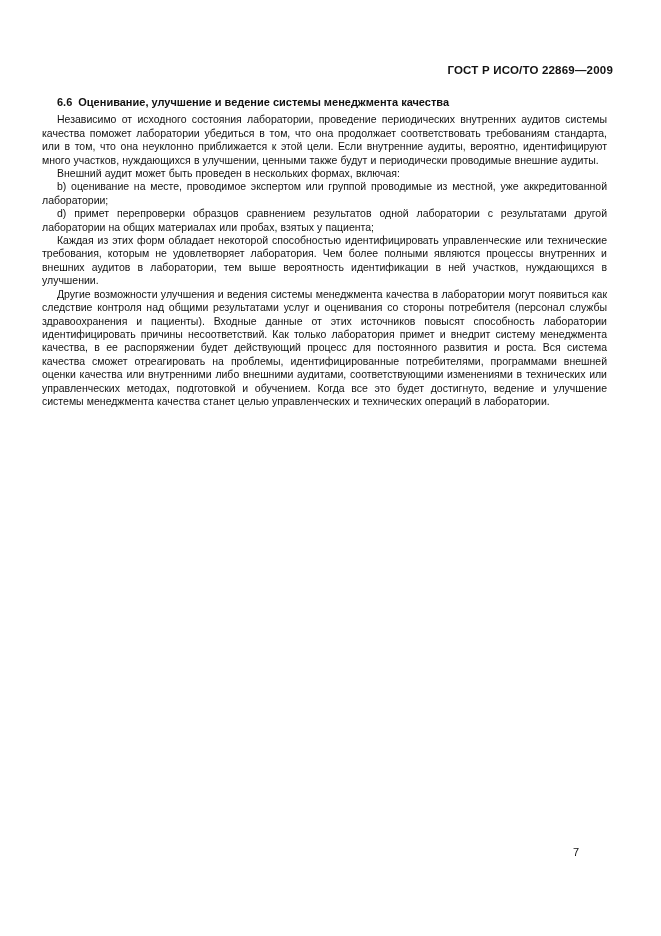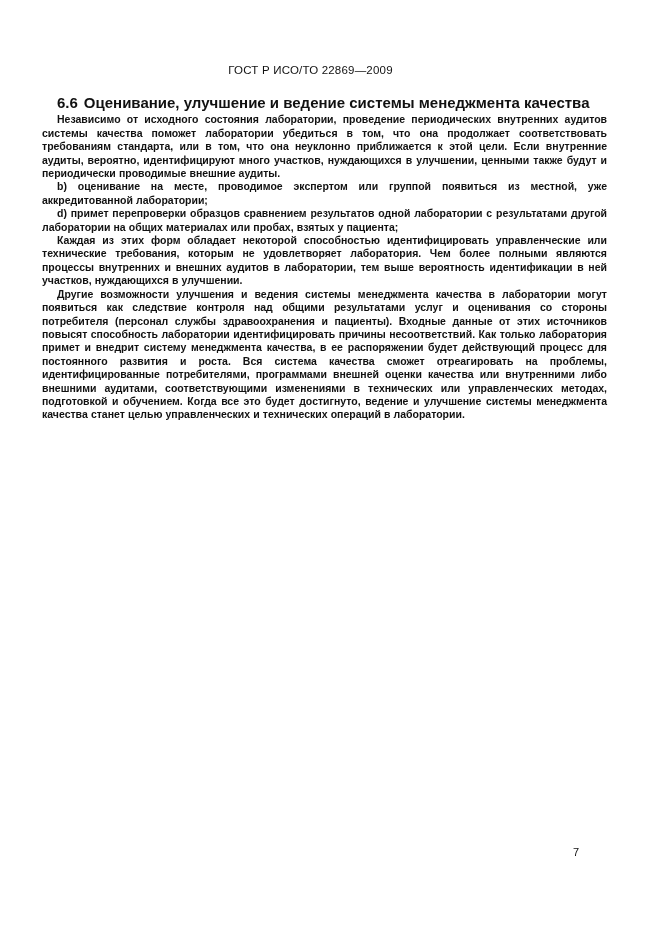--- a/index.html
+++ b/index.html
@@ -12,52 +12,51 @@
     width: 661px;
     height: 936px;
     background: #ffffff;
     color: #111111;
     font-family: "Liberation Sans", sans-serif;
     overflow: hidden;
   }
   .running-header {
     position: absolute;
     top: 64px;
-    left: 28px;
+    left: 48px;
     width: 565px;
-    text-align: center;
+    text-align: right;
     font-size: 11.5px;
-    font-weight: 400;
+    font-weight: 700;
     letter-spacing: 0.2px;
     white-space: nowrap;
   }
   .content {
     position: absolute;
     top: 96px;
     left: 42px;
     width: 565px;
   }
   .section-heading {
     margin: 0 0 4px 0;
     padding-left: 15px;
-    font-size: 15px;
+    font-size: 11px;
     font-weight: 700;
     line-height: 13.4px;
   }
   .section-heading .section-number {
     margin-right: 6px;
   }
   .para {
     margin: 0;
     font-size: 10.5px;
     line-height: 13.4px;
     text-align: justify;
     text-indent: 15px;
     word-spacing: 0.2px;
-    font-weight: bold;
   }
   .page-number {
     position: absolute;
     top: 846px;
     left: 573px;
     font-size: 11px;
     line-height: 13px;
   }
 </style>
 </head>
@@ -66,23 +65,24 @@
 <div class="page">
 
   <div class="running-header">ГОСТ Р ИСО/ТО 22869—2009</div>
 
   <div class="content">
 
     <h2 class="section-heading"><span class="section-number">6.6</span><span>Оценивание, улучшение и ведение системы менеджмента качества</span></h2>
 
     <p class="para">Независимо от исходного состояния лаборатории, проведение периодических внутренних аудитов системы качества поможет лаборатории убедиться в том, что она продолжает соответствовать требованиям стандарта, или в том, что она неуклонно приближается к этой цели. Если внутренние аудиты, вероятно, идентифицируют много участков, нуждающихся в улучшении, ценными также будут и периодически проводимые внешние аудиты.</p>
 
+    <p class="para">Внешний аудит может быть проведен в нескольких формах, включая:</p>
 
 
-    <p class="para">b) оценивание на месте, проводимое экспертом или группой появиться из местной, уже аккредитованной лаборатории;</p>
+    <p class="para">b) оценивание на месте, проводимое экспертом или группой проводимые из местной, уже аккредитованной лаборатории;</p>
 
 
     <p class="para">d) примет перепроверки образцов сравнением результатов одной лаборатории с результатами другой лаборатории на общих материалах или пробах, взятых у пациента;</p>
 
 
     <p class="para">Каждая из этих форм обладает некоторой способностью идентифицировать управленческие или технические требования, которым не удовлетворяет лаборатория. Чем более полными являются процессы внутренних и внешних аудитов в лаборатории, тем выше вероятность идентификации в ней участков, нуждающихся в улучшении.</p>
 
     <p class="para">Другие возможности улучшения и ведения системы менеджмента качества в лаборатории могут появиться как следствие контроля над общими результатами услуг и оценивания со стороны потребителя (персонал службы здравоохранения и пациенты). Входные данные от этих источников повысят способность лаборатории идентифицировать причины несоответствий. Как только лаборатория примет и внедрит систему менеджмента качества, в ее распоряжении будет действующий процесс для постоянного развития и роста. Вся система качества сможет отреагировать на проблемы, идентифицированные потребителями, программами внешней оценки качества или внутренними либо внешними аудитами, соответствующими изменениями в технических или управленческих методах, подготовкой и обучением. Когда все это будет достигнуто, ведение и улучшение системы менеджмента качества станет целью управленческих и технических операций в лаборатории.</p>
 
   </div>

